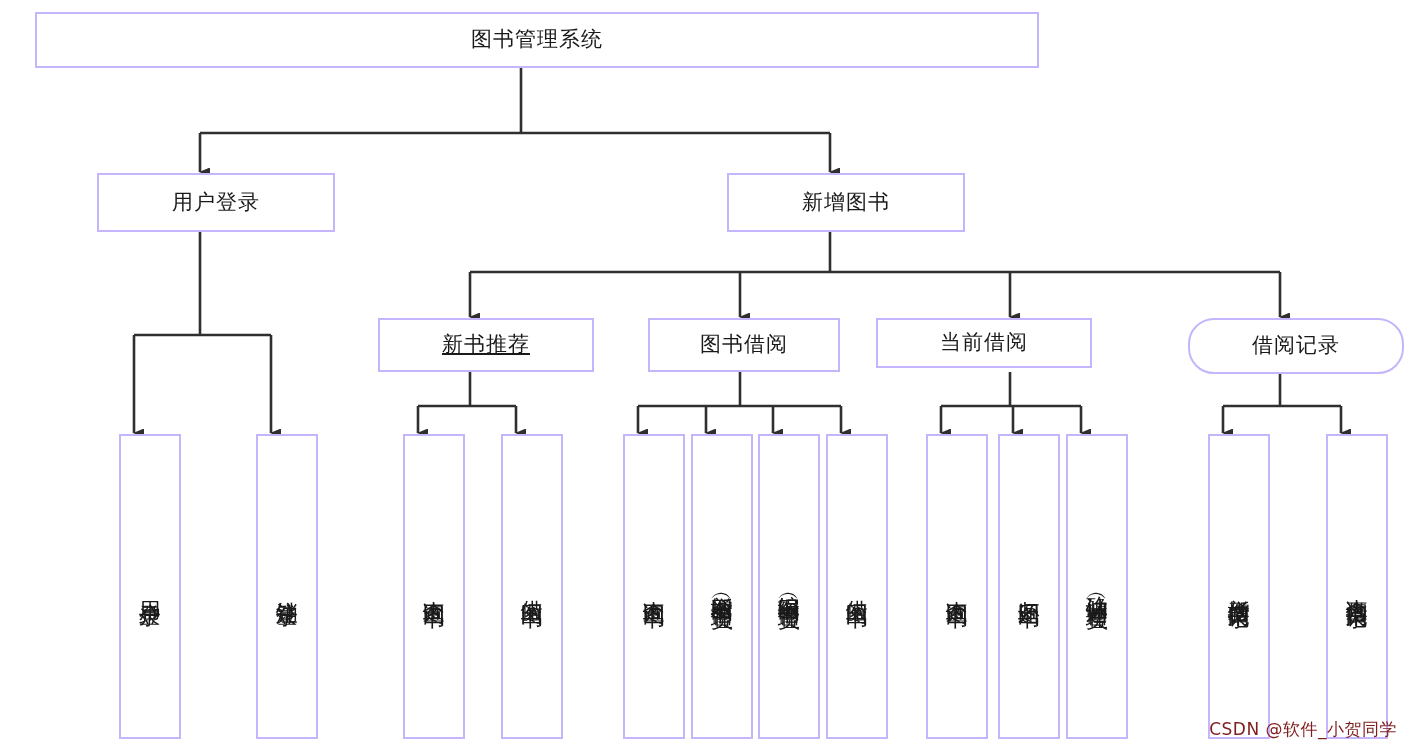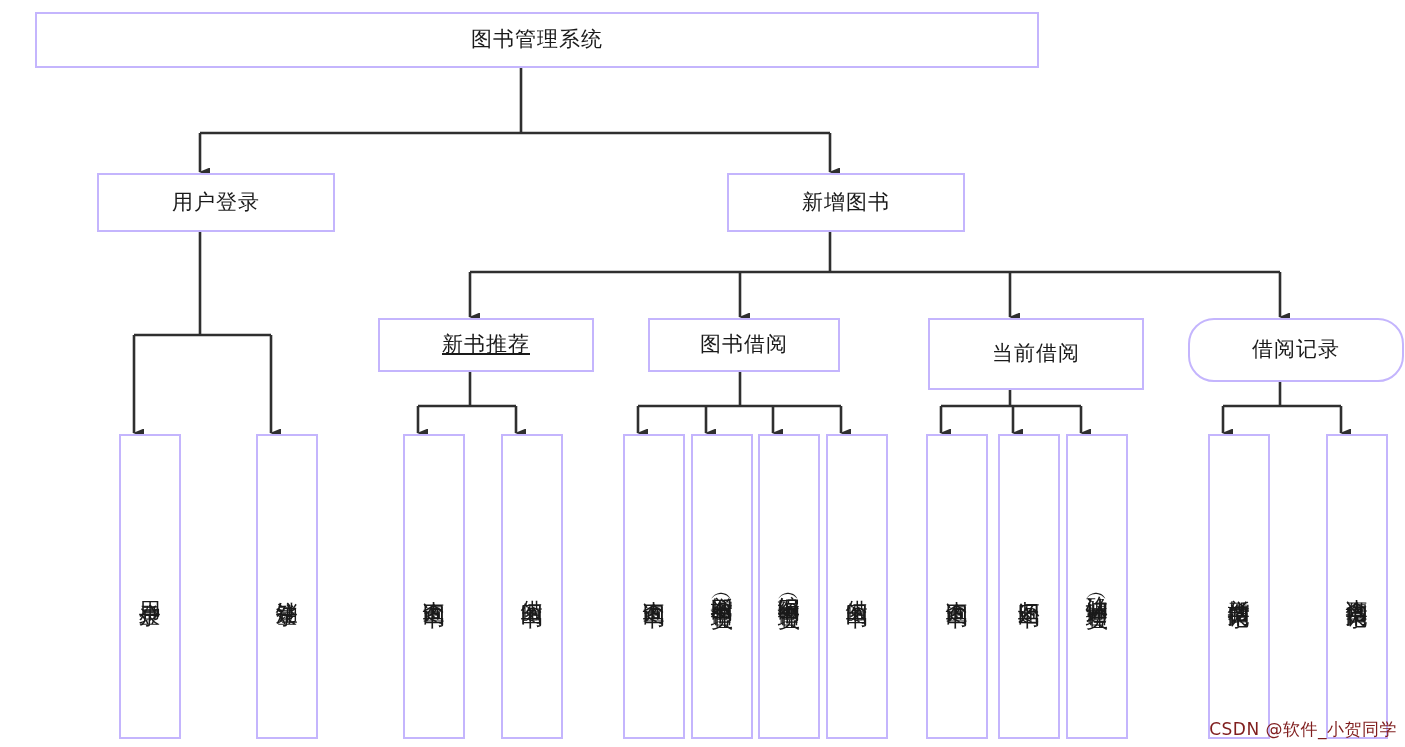--- a/index.html
+++ b/index.html
@@ -124,24 +124,24 @@
       </div>
       <div class="node horiz" style="left: 711px; top: 173px; width: 238px; height: 59px;">
         <span class="hlabel">新增图书</span>
       </div>
       <div class="node horiz" style="left: 362px; top: 318px; width: 216px; height: 54px; text-decoration: underline;">
         <span class="hlabel">新书推荐</span>
       </div>
       <div class="node horiz" style="left: 632px; top: 318px; width: 192px; height: 54px;">
         <span class="hlabel">图书借阅</span>
       </div>
-      <div class="node horiz" style="left: 912px; top: 318px; width: 216px; height: 72px;">
+      <div class="node horiz" style="left: 860px; top: 318px; width: 216px; height: 50px;">
         <span class="hlabel">当前借阅</span>
       </div>
-      <div class="node horiz" style="left: 1172px; top: 318px; width: 216px; height: 64px; border-radius: 26px;">
+      <div class="node horiz" style="left: 1172px; top: 318px; width: 216px; height: 56px; border-radius: 26px;">
         <span class="hlabel">借阅记录</span>
       </div>
       <div class="node vert" style="left: 103px; top: 434px; width: 62px; height: 305px;">
         <span class="vlabel">用户登录</span>
       </div>
       <div class="node vert" style="left: 240px; top: 434px; width: 62px; height: 305px;">
         <span class="vlabel">注销登录</span>
       </div>
       <div class="node vert" style="left: 387px; top: 434px; width: 62px; height: 305px;">
         <span class="vlabel">查询图书</span>

